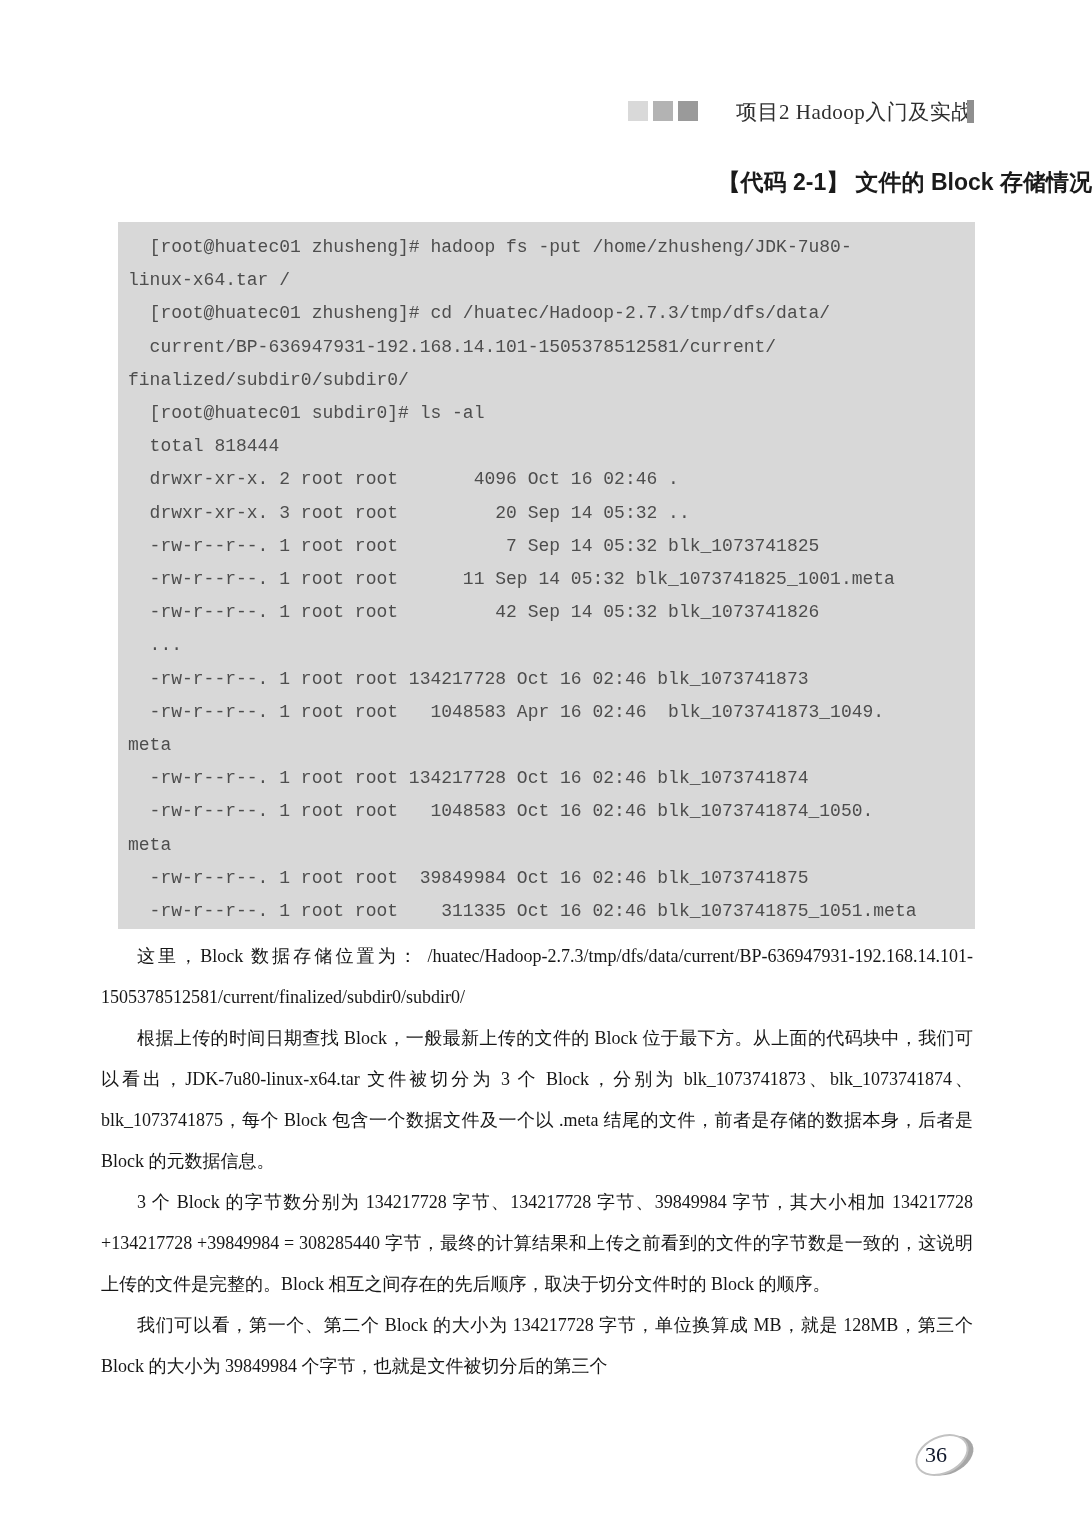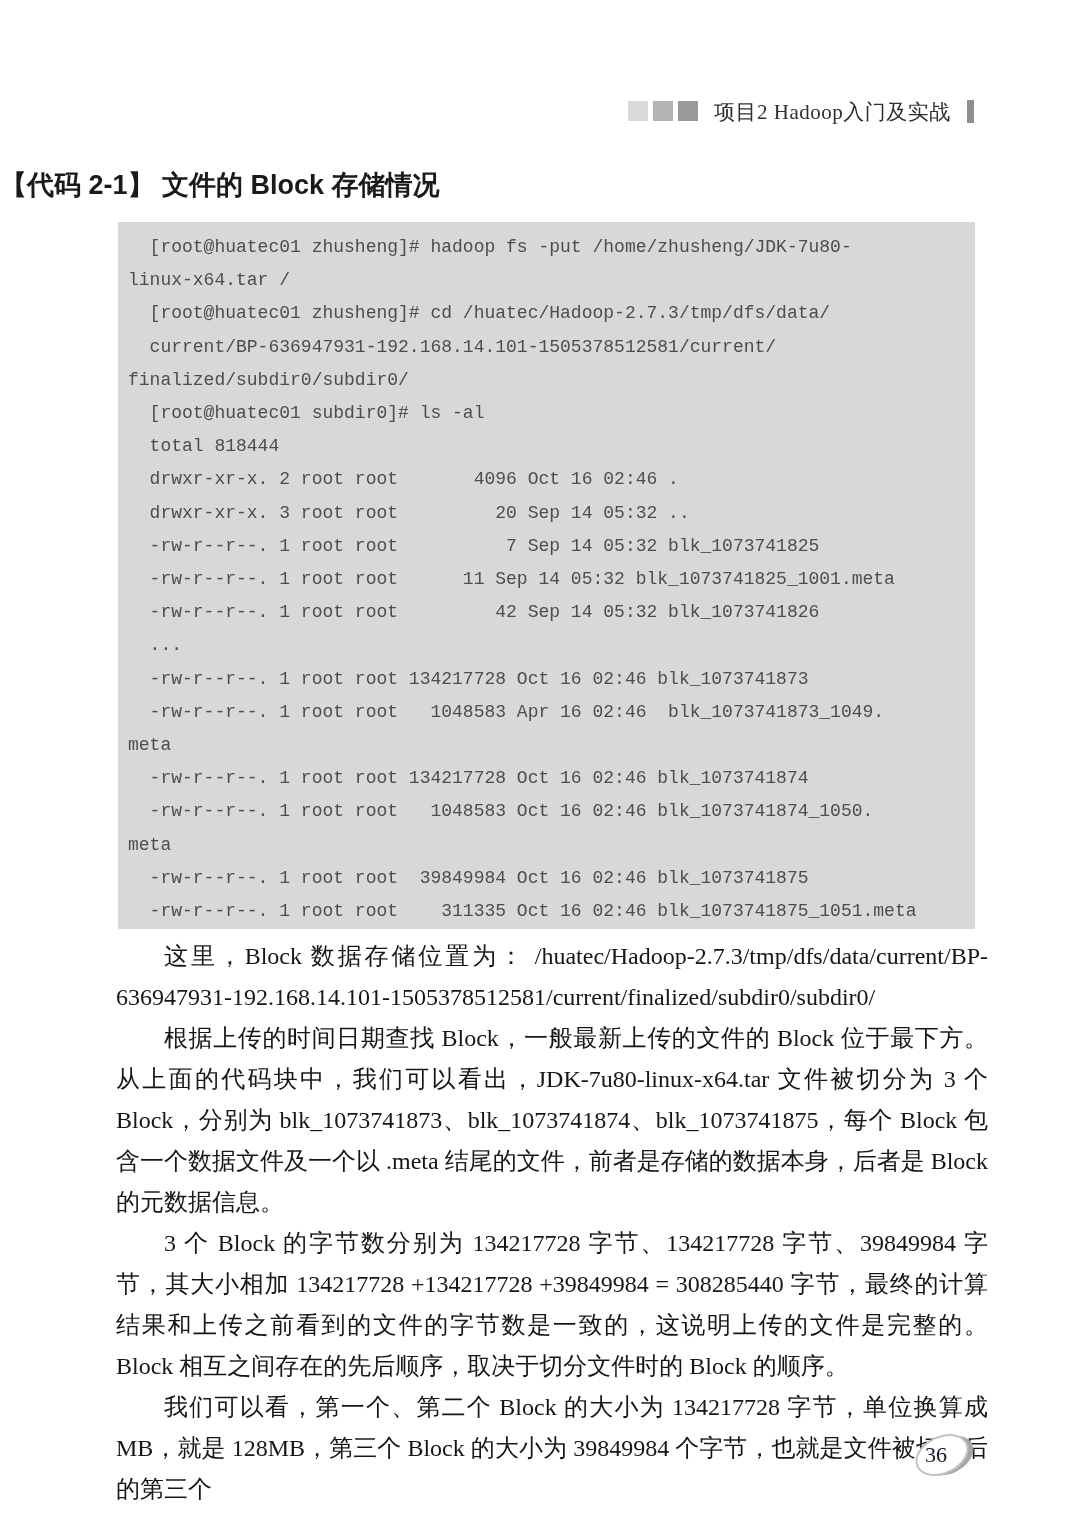--- a/index.html
+++ b/index.html
@@ -13,56 +13,56 @@
     font-family: "Liberation Serif", serif;
   }
 
   
   .header { position: absolute; left: 0; top: 0; width: 100%; height: 140px; }
   .sq { position: absolute; top: 101px; width: 20px; height: 20px; }
   .sq1 { left: 628px; background: #d9d9d9; }
   .sq2 { left: 653px; background: #b3b3b3; }
   .sq3 { left: 678px; background: #9a9a9a; }
   .header-title {
-    position: absolute; left: 714px; top: 98px;
+    position: absolute; left: 736px; top: 98px;
     font-size: 21px; color: #2f2f2f; letter-spacing: 0.5px;
     font-family: "Liberation Serif", serif;
   }
   .header-bar {
     position: absolute; left: 967px; top: 100px;
     width: 7px; height: 23px; background: #8f8f8f;
   }
 
   
   .code-title {
     position: absolute; left: 0; top: 167px; width: 100%;
-    text-align: left;
+    text-align: right;
     font-family: "Liberation Sans", sans-serif;
-    font-weight: bold; font-size: 27px; color: #1a1a1a;
+    font-weight: bold; font-size: 23px; color: #1a1a1a;
   }
 
   
   .code-block {
     position: absolute; left: 118px; top: 222px;
     width: 857px; height: 707px;
     background: #d8d8d8;
     padding: 9px 10px 16px 10px;
   }
   .code-line {
     font-family: "Liberation Mono", "DejaVu Sans Mono", monospace;
     font-size: 18px; line-height: 33.2px;
     color: #4d4d4d;
     white-space: pre;
   }
 
   
   .body-text {
-    position: absolute; left: 116px; top: 936px; width: 872px;
+    position: absolute; left: 101px; top: 936px; width: 872px;
     font-family: "Liberation Serif", serif;
-    font-size: 24px; line-height: 41px; color: #161616;
+    font-size: 18px; line-height: 41px; color: #161616;
     text-align: justify;
   }
   .body-text p {
     text-indent: 2em;
     overflow-wrap: break-word;
   }
 
   
   .page-badge { position: absolute; left: 912px; top: 1429px; width: 68px; height: 56px; }
   .badge-ellipse {

